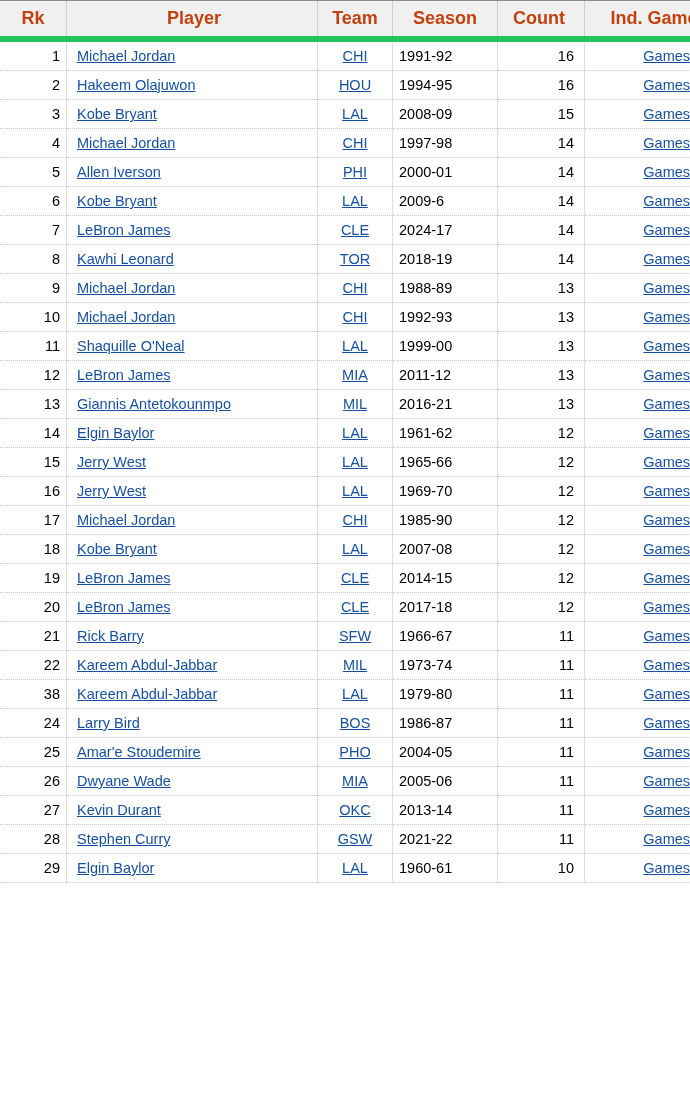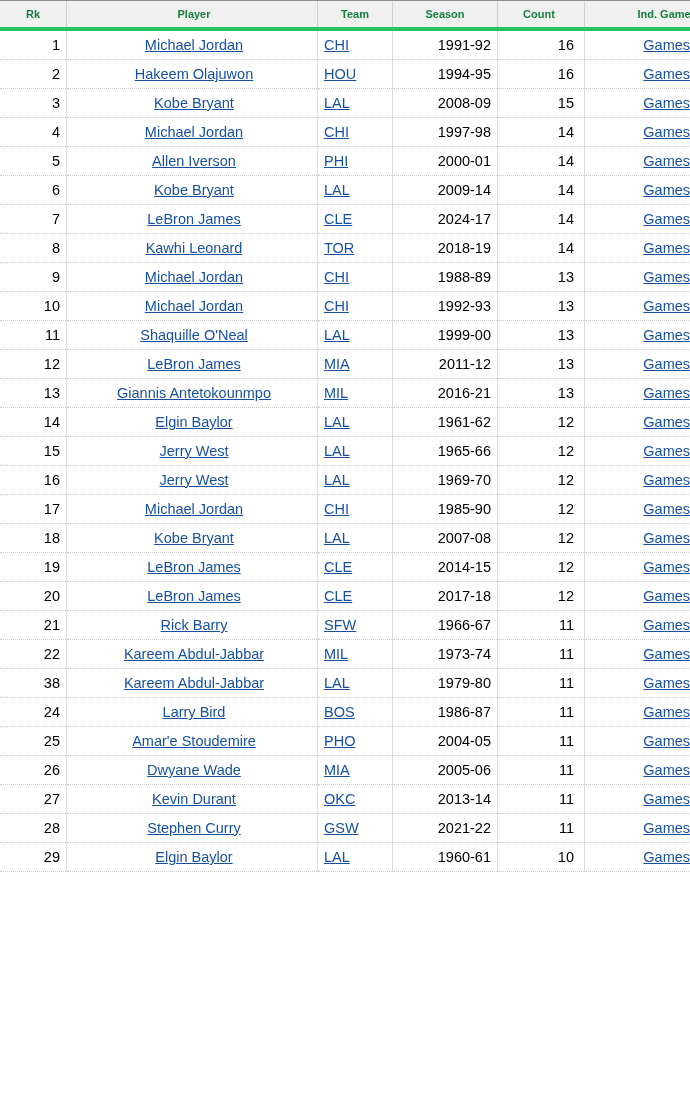--- a/index.html
+++ b/index.html
@@ -13,48 +13,48 @@
     color: #000000;
   }
   table.stats {
     border-collapse: collapse;
     width: 690px;
     table-layout: fixed;
     font-size: 14.5px;
   }
   table.stats thead th {
     background: #f0f0f0;
-    color: #15803d;
+    color: #c2410c;
     font-weight: bold;
-    font-size: 11px;
+    font-size: 18px;
     padding: 7px 6px;
     border-top: 1px solid #8b8b8b;
-    border-bottom: 4px solid #22c55e;
+    border-bottom: 6px solid #22c55e;
     border-left: 1px solid #cfcfcf;
     white-space: nowrap;
     text-align: center;
   }
   table.stats thead th:first-child {
     border-left: none;
   }
   table.stats tbody td {
     padding: 6px 6px;
     border-bottom: 1px dotted #c8c8c8;
     border-left: 1px solid #dcdcdc;
     white-space: nowrap;
     overflow: hidden;
     text-overflow: ellipsis;
   }
   table.stats tbody td:first-child {
     border-left: none;
   }
   .col-rk       { width: 54px;  text-align: right; }
-  .col-player   { width: 234px; text-align: center; padding-left: 10px !important; }
-  .col-team     { width: 62px;  text-align: left; }
-  .col-season   { width: 92px;  text-align: right; }
+  .col-player   { width: 234px; text-align: left; padding-left: 10px !important; }
+  .col-team     { width: 62px;  text-align: center; }
+  .col-season   { width: 92px;  text-align: left; }
   .col-count    { width: 70px;  text-align: right; padding-right: 10px !important; }
   .col-link     { width: 178px; text-align: center; }
   th.col-rk, th.col-count { text-align: center; }
   a.link {
     color: #16509e;
     text-decoration: underline;
     cursor: pointer;
   }
   .season { color: #000; }
   .count  { color: #000; }
@@ -115,21 +115,21 @@
         <td class="col-player"><a class="link">Allen Iverson</a></td>
         <td class="col-team"><a class="link">PHI</a></td>
         <td class="col-season season">2000-01</td>
         <td class="col-count count">14</td>
         <td class="col-link"><a class="link">Games List</a></td>
       </tr>
       <tr>
         <td class="col-rk">6</td>
         <td class="col-player"><a class="link">Kobe Bryant</a></td>
         <td class="col-team"><a class="link">LAL</a></td>
-        <td class="col-season season">2009-14</td>
+        <td class="col-season season">2009-6</td>
         <td class="col-count count">14</td>
         <td class="col-link"><a class="link">Games List</a></td>
       </tr>
       <tr>
         <td class="col-rk">7</td>
         <td class="col-player"><a class="link">LeBron James</a></td>
         <td class="col-team"><a class="link">CLE</a></td>
         <td class="col-season season">2024-17</td>
         <td class="col-count count">14</td>
         <td class="col-link"><a class="link">Games List</a></td>

